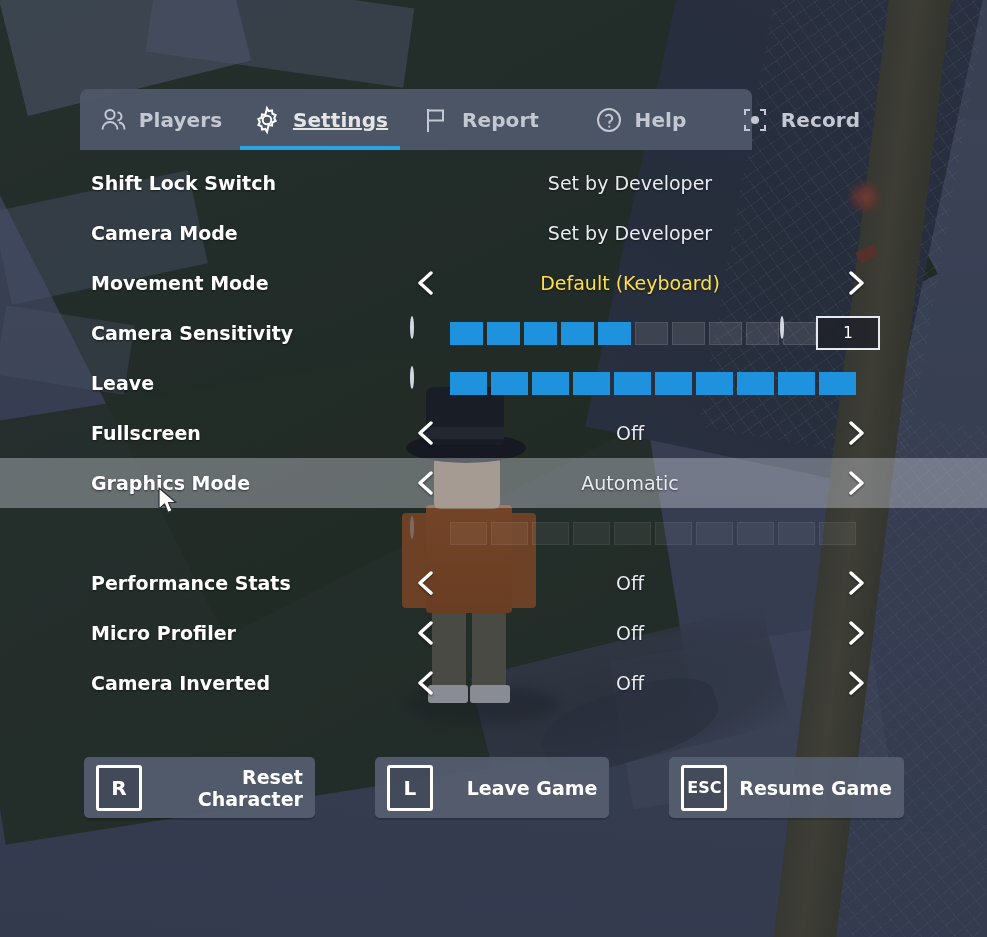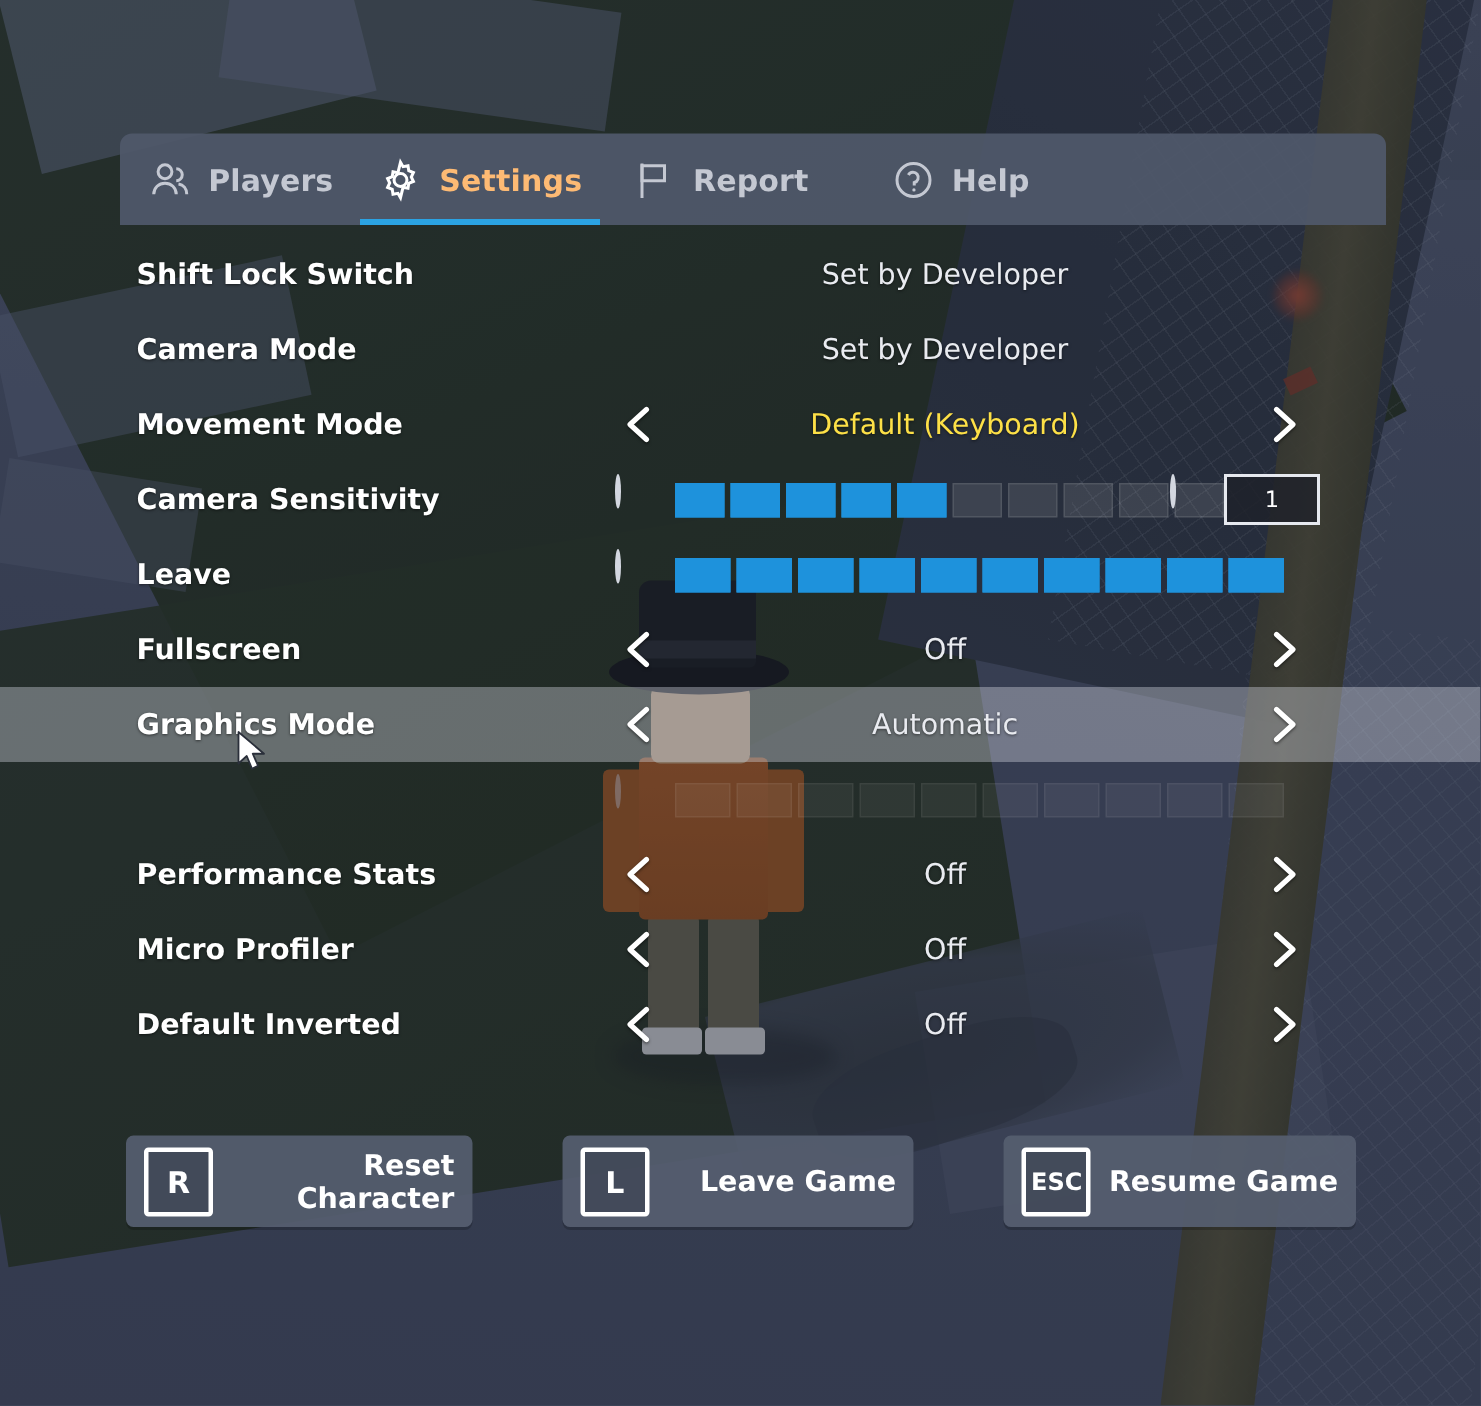--- a/index.html
+++ b/index.html
@@ -94,28 +94,28 @@
   #av-shadow{left:10px;top:300px;width:150px;height:38px;border-radius:50%;
     background:rgba(20,24,32,.35);filter:blur(6px);}
 
   
   #scene-dim{position:absolute;inset:0;background:rgba(26,30,40,.42);}
 
   
   #menu{position:absolute;left:0;top:0;width:987px;height:937px;}
 
   
-  #tabbar{position:absolute;left:80px;top:89px;width:844px;height:61px;
+  #tabbar{position:absolute;left:80px;top:89px;width:672px;height:61px;
     background:rgba(80,88,106,.93);
     border-radius:8px 8px 0 0;
     display:flex;align-items:stretch;}
   .tab{flex:0 0 160px;display:flex;align-items:center;justify-content:center;gap:11px;
     position:relative;cursor:pointer;}
   .tab .tlabel{font-size:20px;font-weight:bold;color:#c4c8d2;letter-spacing:.1px;}
-  .tab.active .tlabel{color:#fdba74;}
+  .tab.active .tlabel{color:#e5e5e5;text-decoration:underline;}
   .tab.active .tabicon svg{stroke:#ffffff;}
   .tab .underline{position:absolute;left:0;right:0;bottom:0;height:4px;background:#2ba3e3;display:none;}
   .tab.active .underline{display:block;}
   .tabicon{width:30px;height:30px;display:block;}
   .tabicon svg{display:block;width:30px;height:30px;fill:none;stroke:#c4c8d2;stroke-width:2;}
 
   
   #rows{position:absolute;left:0;top:158px;width:987px;}
   .row{position:relative;height:50px;margin-bottom:0;display:flex;align-items:center;}
   .row.highlight{background:rgba(215,219,228,.38);}
@@ -267,20 +267,33 @@
         <svg viewBox="0 0 30 30">
             <circle cx="15" cy="15" r="11"></circle>
             <path d="M11.6 11.6a3.5 3.5 0 1 1 3.9 5.1v2"></path>
             <circle cx="15.3" cy="21.6" r="1.1" fill="#c4c8d2" stroke="none"></circle>
           </svg>
       </span>
       <span class="tlabel">Help</span>
 
     </div>
 
+    <div class="tab">
+      <span class="tabicon">
+        <svg viewBox="0 0 30 30">
+            <path d="M5 10V5h5"></path>
+            <path d="M25 10V5h-5"></path>
+            <path d="M5 20v5h5"></path>
+            <path d="M25 20v5h-5"></path>
+            <circle cx="15" cy="15" r="4" fill="#c4c8d2" stroke="none"></circle>
+          </svg>
+      </span>
+      <span class="tlabel">Record</span>
+
+    </div>
   </div>
 
   <div id="rows">
 
     <div class="row">
       <span class="rlabel">Shift Lock Switch</span>
       <span class="rvalue">Set by Developer</span>
     </div>
 
     <div class="row">
@@ -417,21 +430,21 @@
       </span>
       <span class="rvalue">Off</span>
       <span class="arrow right">
         <svg viewBox="0 0 34 34">
             <polyline points="13,7 24,17 13,27"></polyline>
           </svg>
       </span>
     </div>
 
     <div class="row">
-      <span class="rlabel">Default Inverted</span>
+      <span class="rlabel">Camera Inverted</span>
       <span class="arrow left">
         <svg viewBox="0 0 34 34">
             <polyline points="21,7 10,17 21,27"></polyline>
           </svg>
       </span>
       <span class="rvalue">Off</span>
       <span class="arrow right">
         <svg viewBox="0 0 34 34">
             <polyline points="13,7 24,17 13,27"></polyline>
           </svg>

